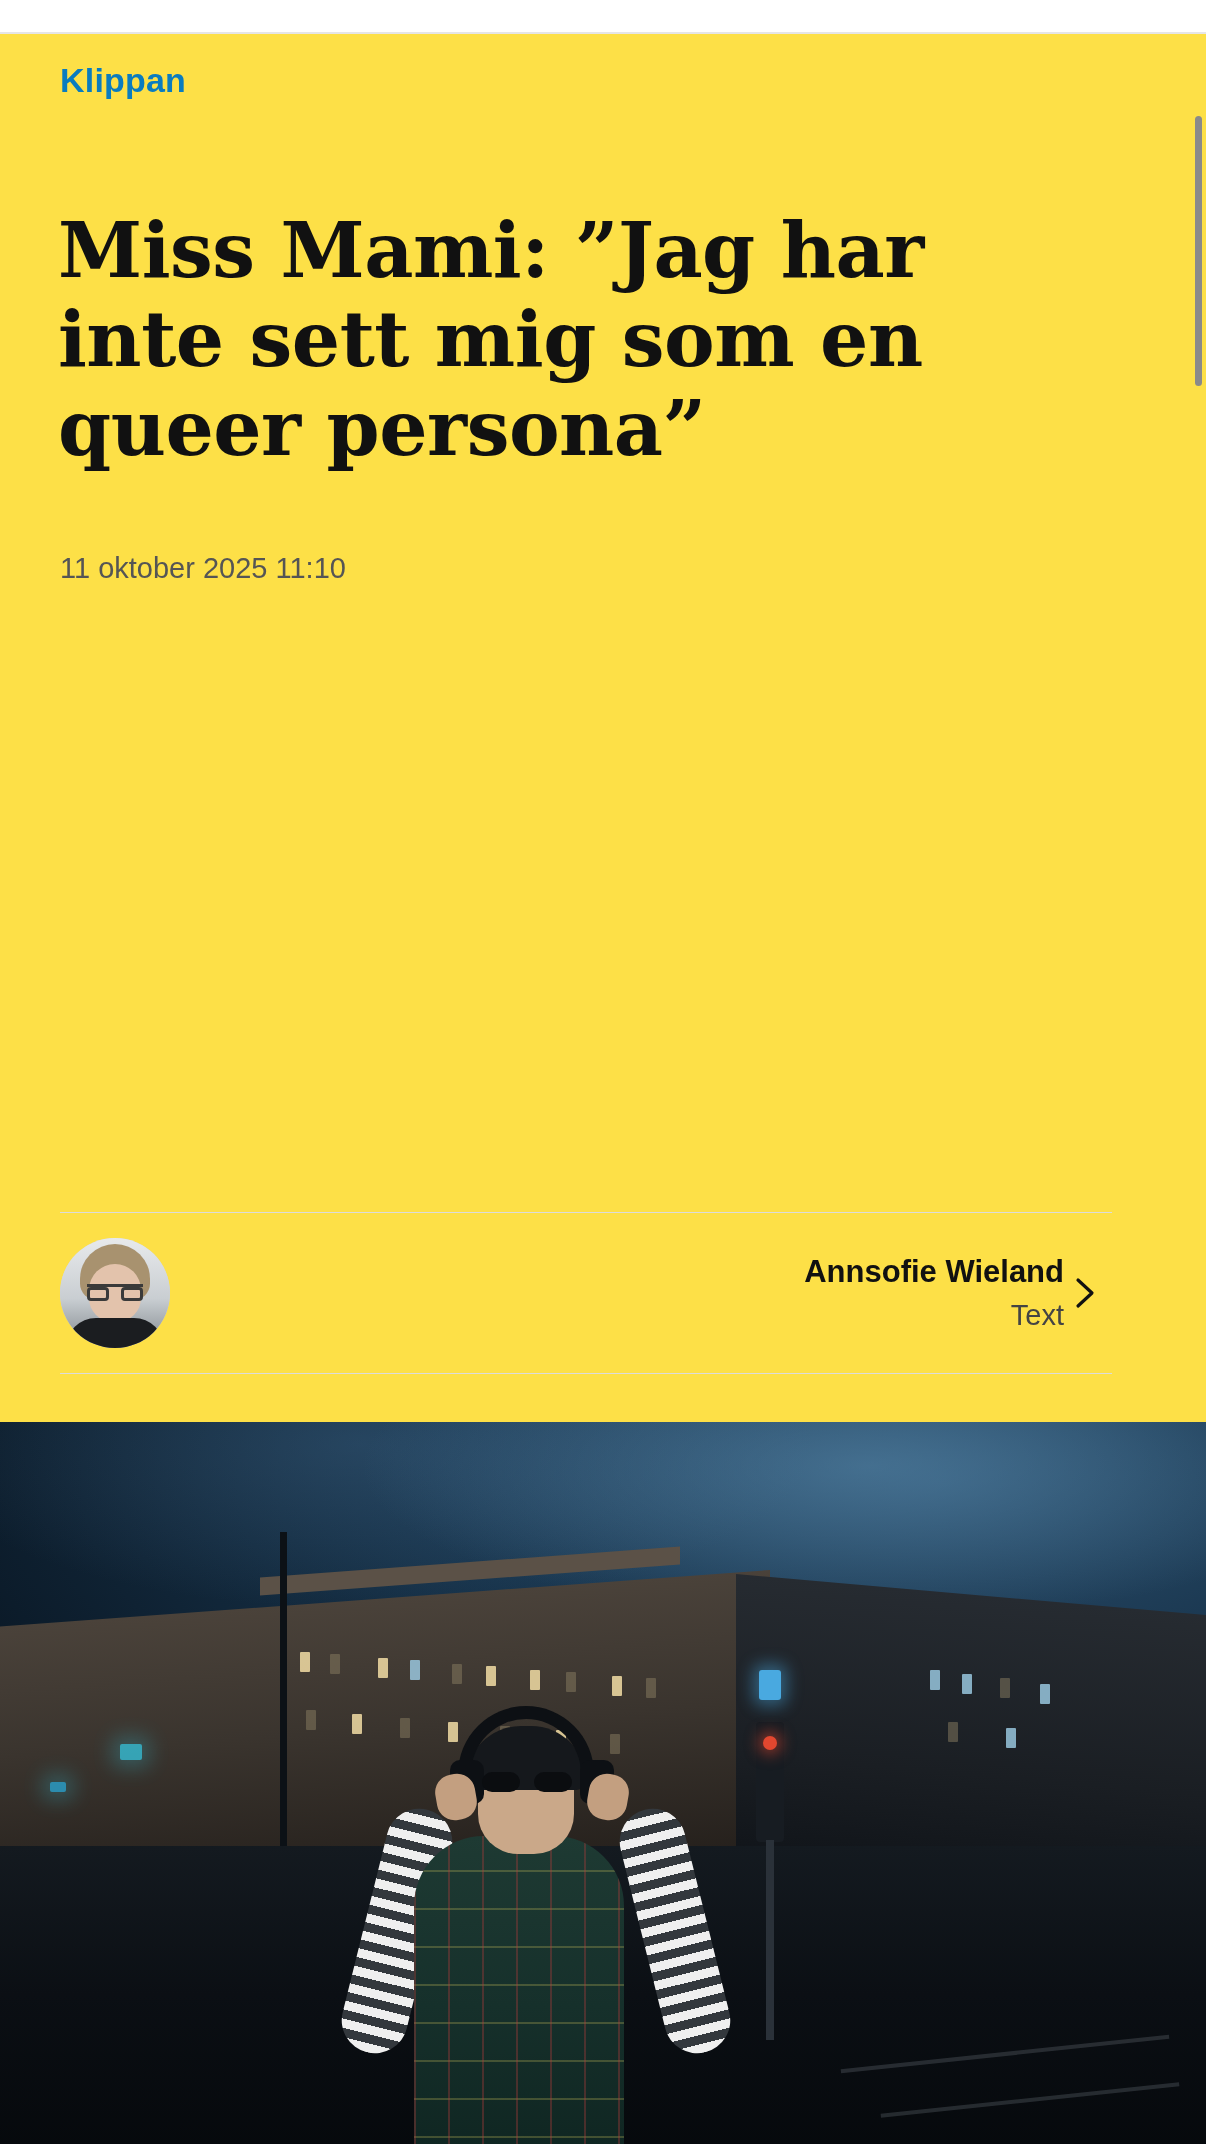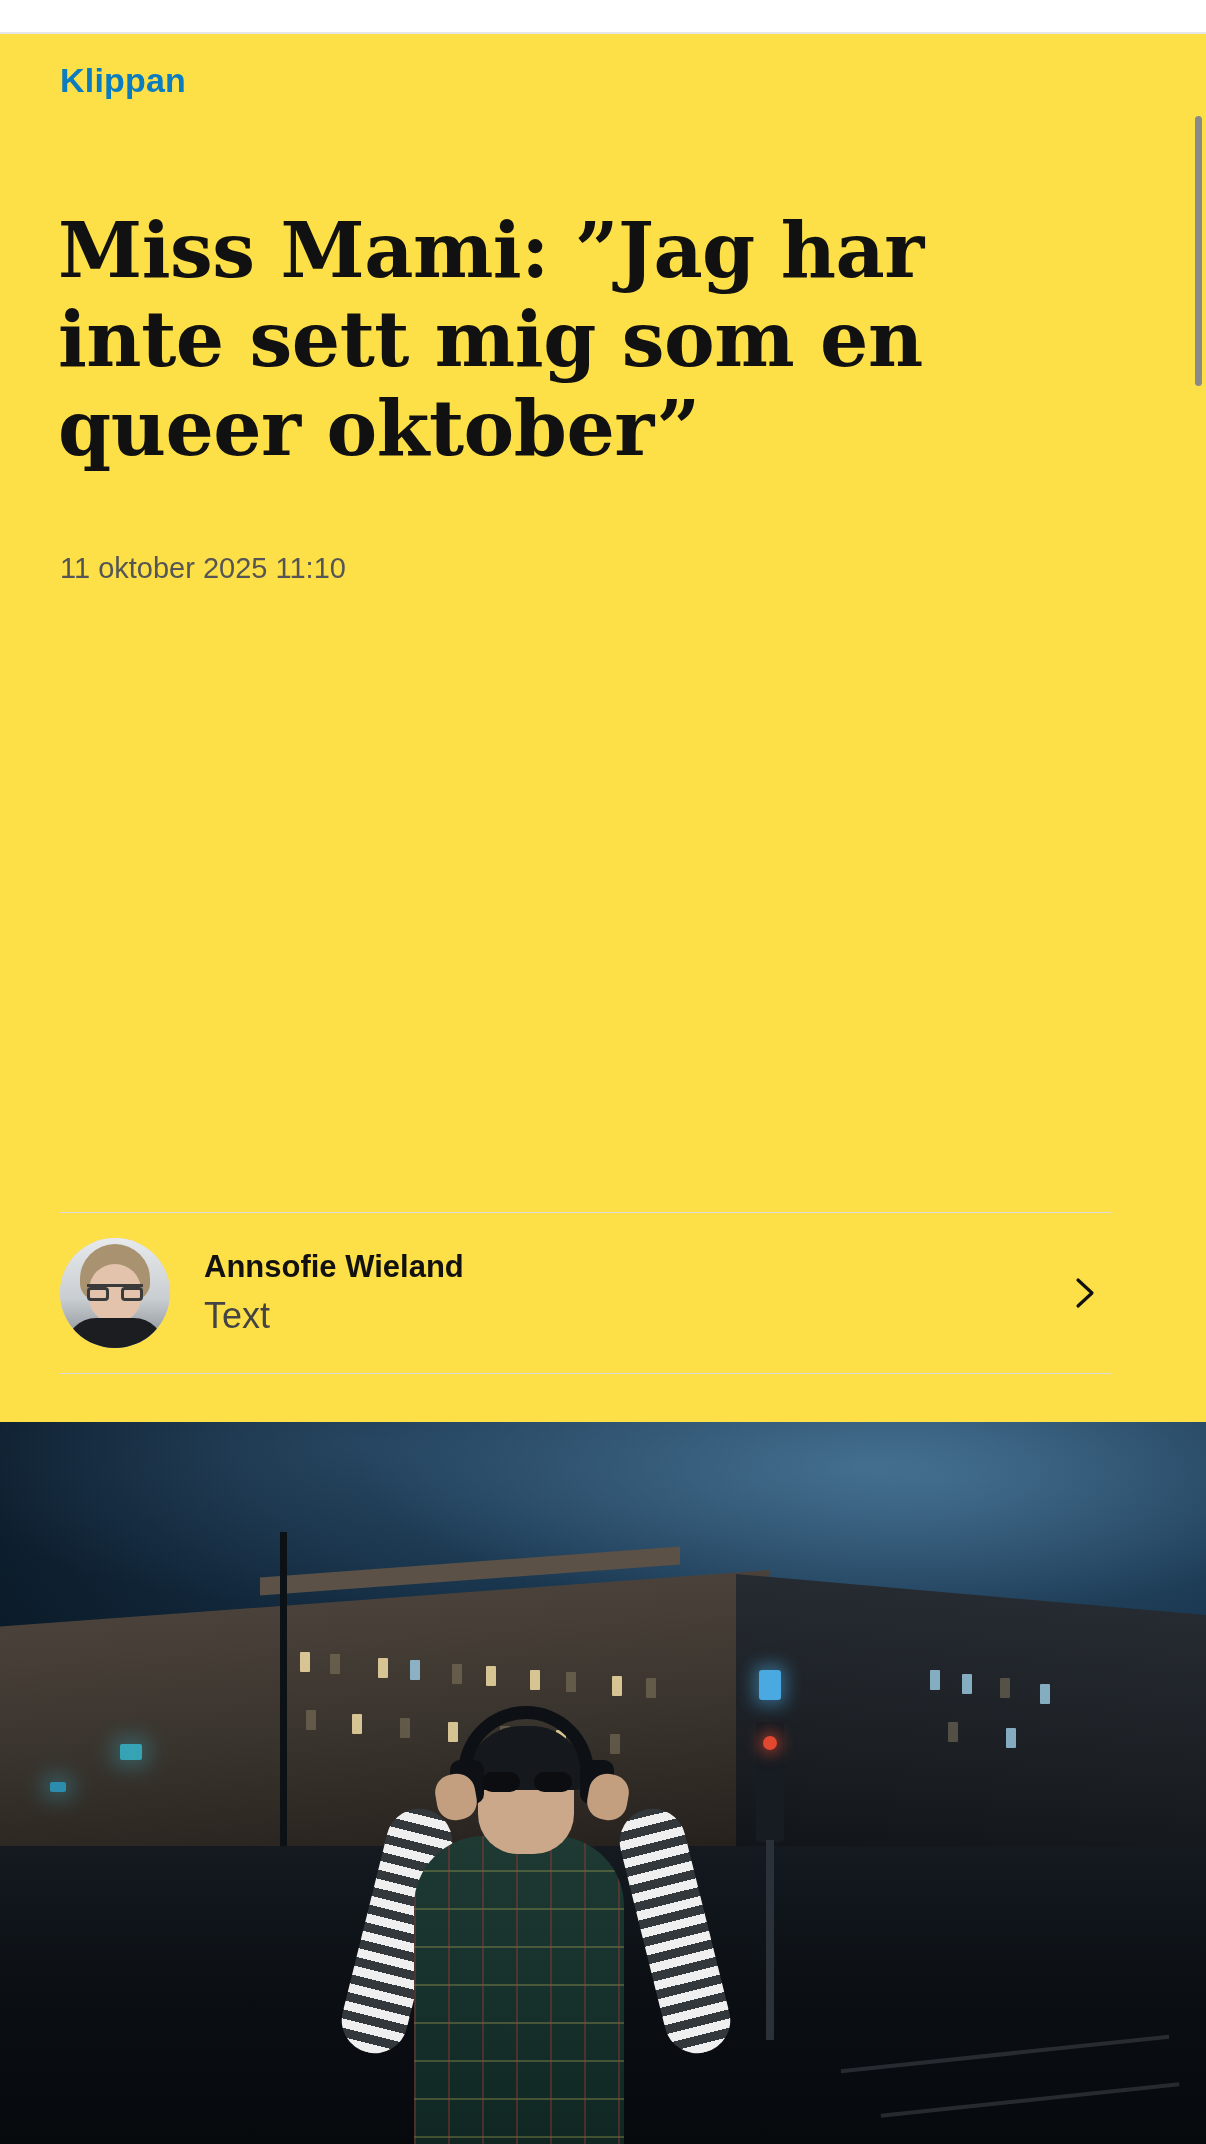--- a/index.html
+++ b/index.html
@@ -185,29 +185,30 @@
     bottom: 0;
     width: 98px;
     height: 30px;
     background: #1b1d20;
     border-radius: 40px 40px 0 0;
   }
 
   .byline-text {
     margin-left: 34px;
     flex: 1 1 auto;
+    text-align: right;
   }
   .byline-name {
     font-size: 31px;
     font-weight: 700;
     color: #111111;
     line-height: 1.35;
   }
   .byline-role {
-    font-size: 36px;
+    font-size: 29px;
     color: #444444;
     line-height: 1.35;
     margin-top: 4px;
   }
   .chev {
     flex: 0 0 auto;
     width: 40px;
     height: 40px;
     margin-right: 8px;
   }
@@ -451,21 +452,21 @@
 <body>
 
 <div class="page">
 
   <div class="top-rule"></div>
 
   <div class="content">
 
     <div class="kicker">Klippan</div>
 
-    <h1 class="headline">Miss Mami: ”Jag har inte sett mig som en queer oktober”</h1>
+    <h1 class="headline">Miss Mami: ”Jag har inte sett mig som en queer persona”</h1>
 
     <div class="timestamp">11 oktober 2025 11:10</div>
 
     <div class="lead">
     </div>
 
     <div class="byline-wrap">
       <div class="byline-rule"></div>
       <div class="byline">
         <div class="avatar">

